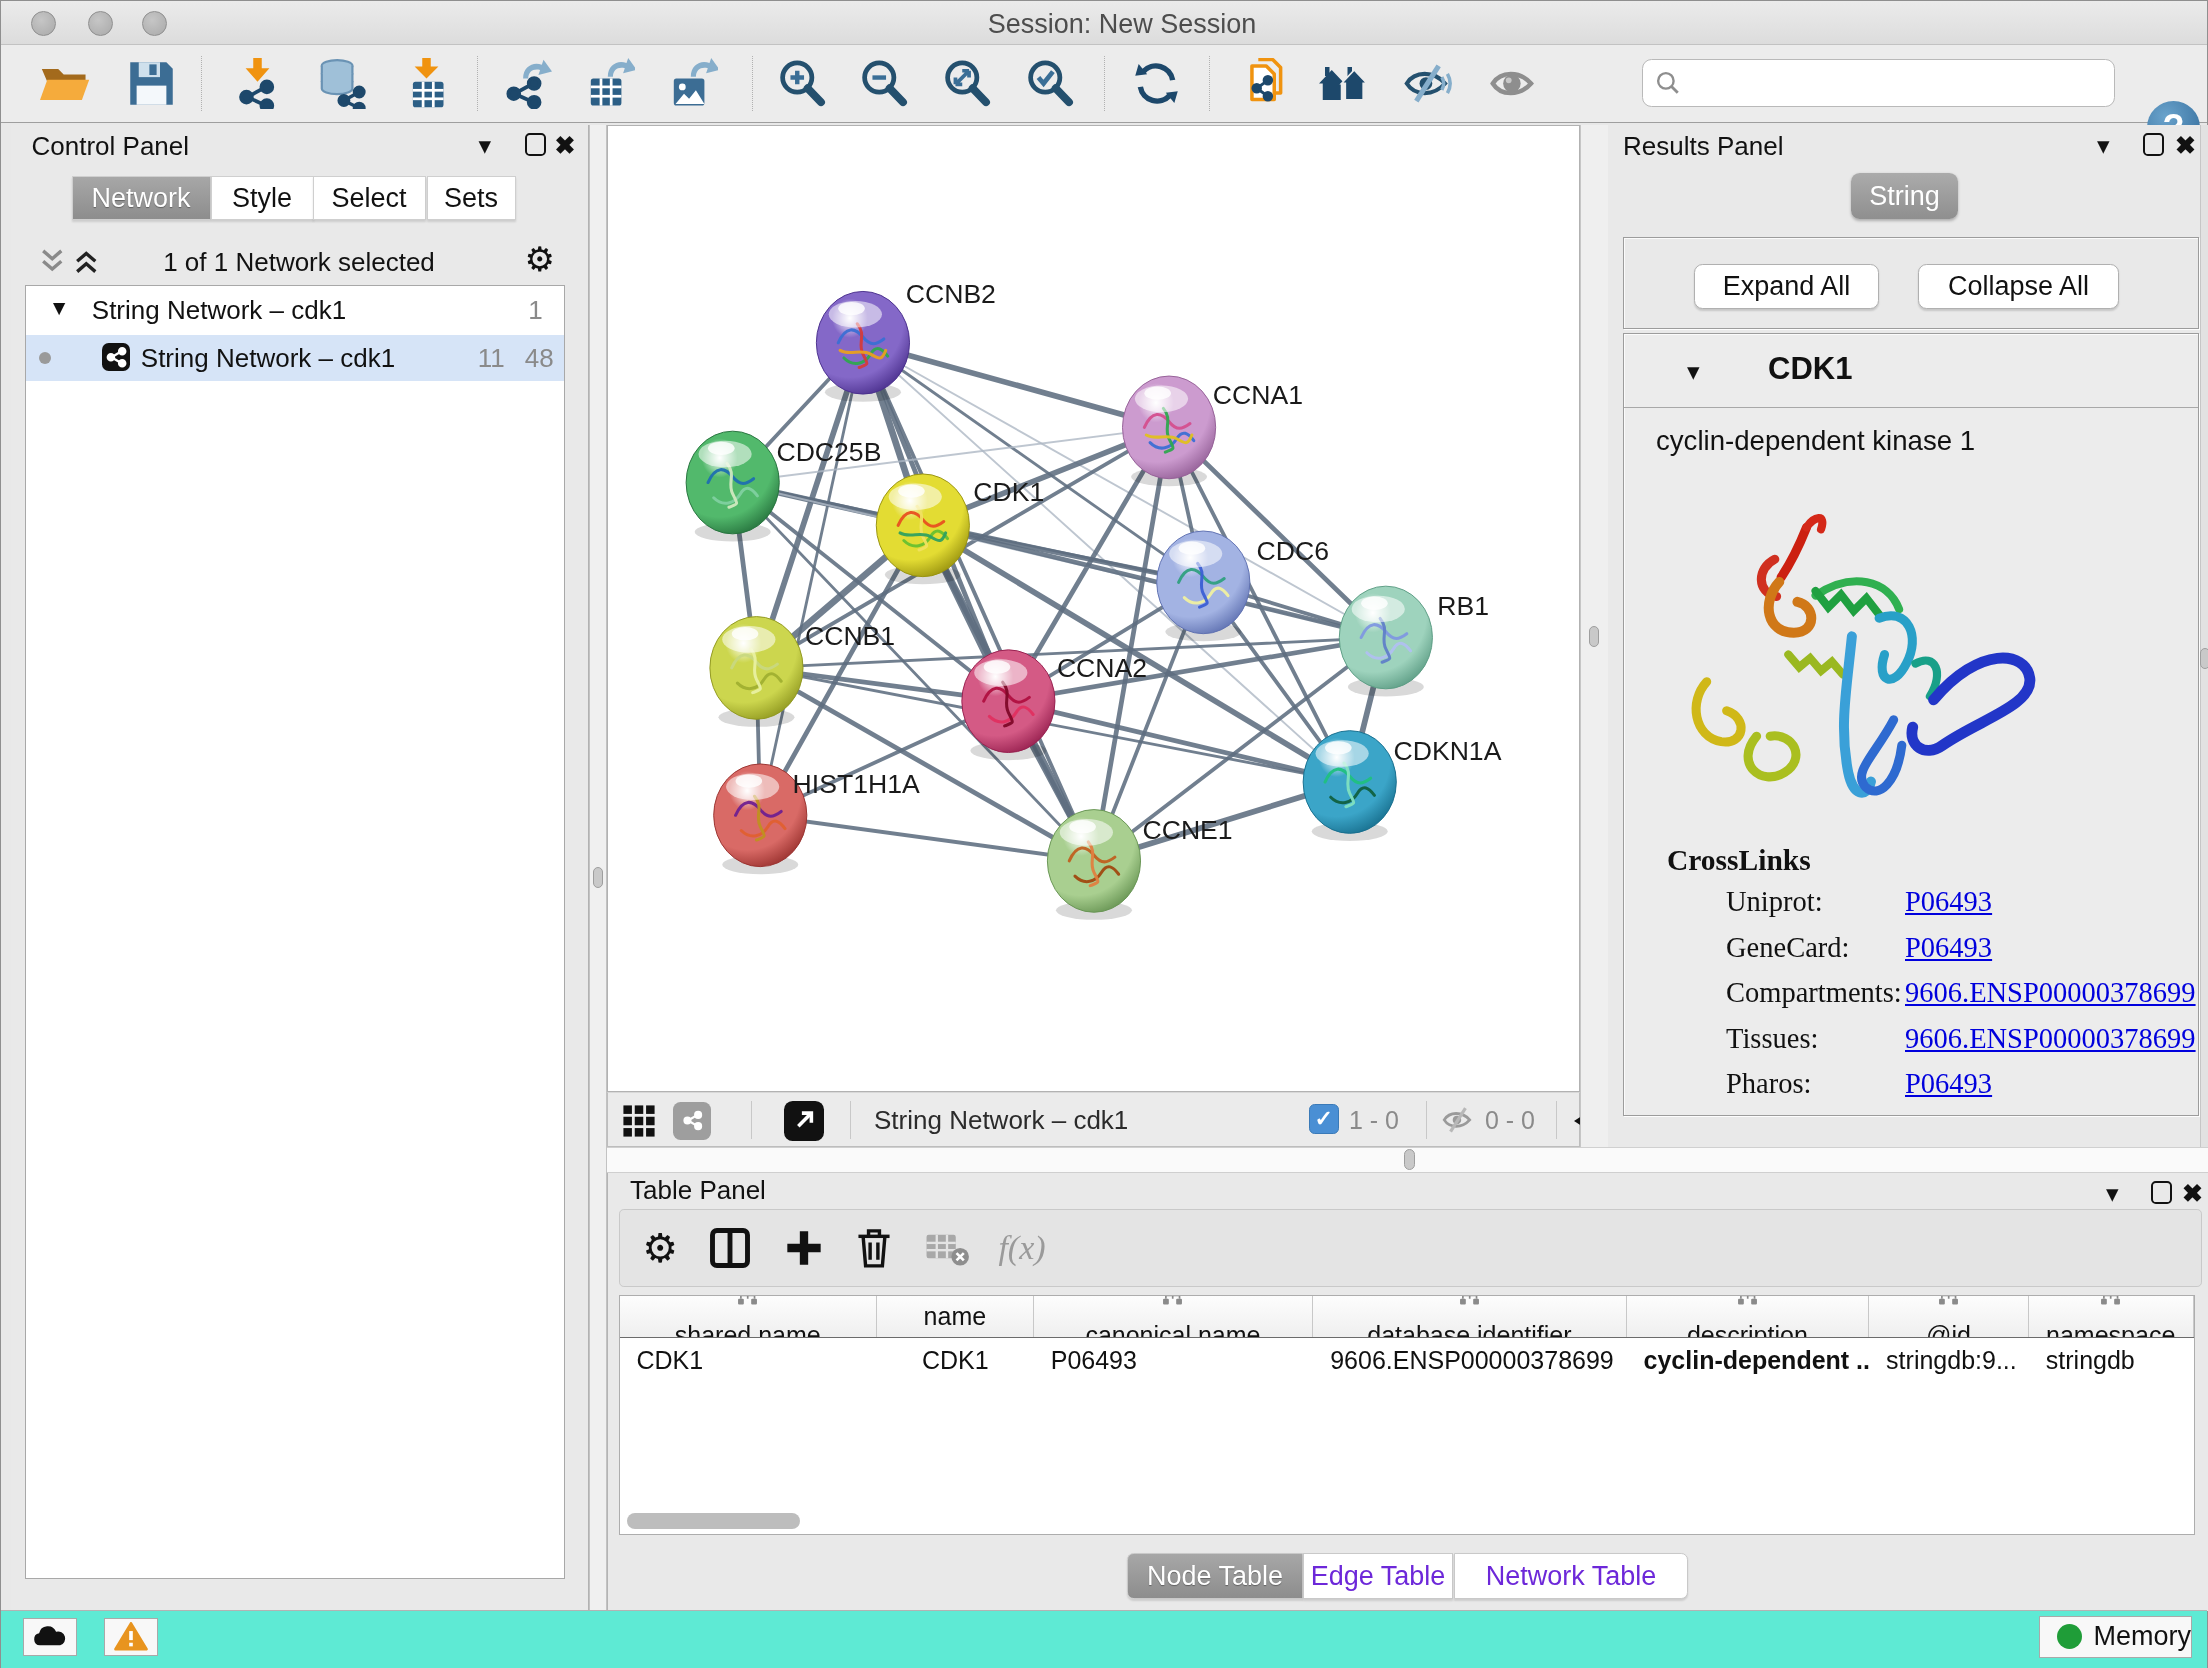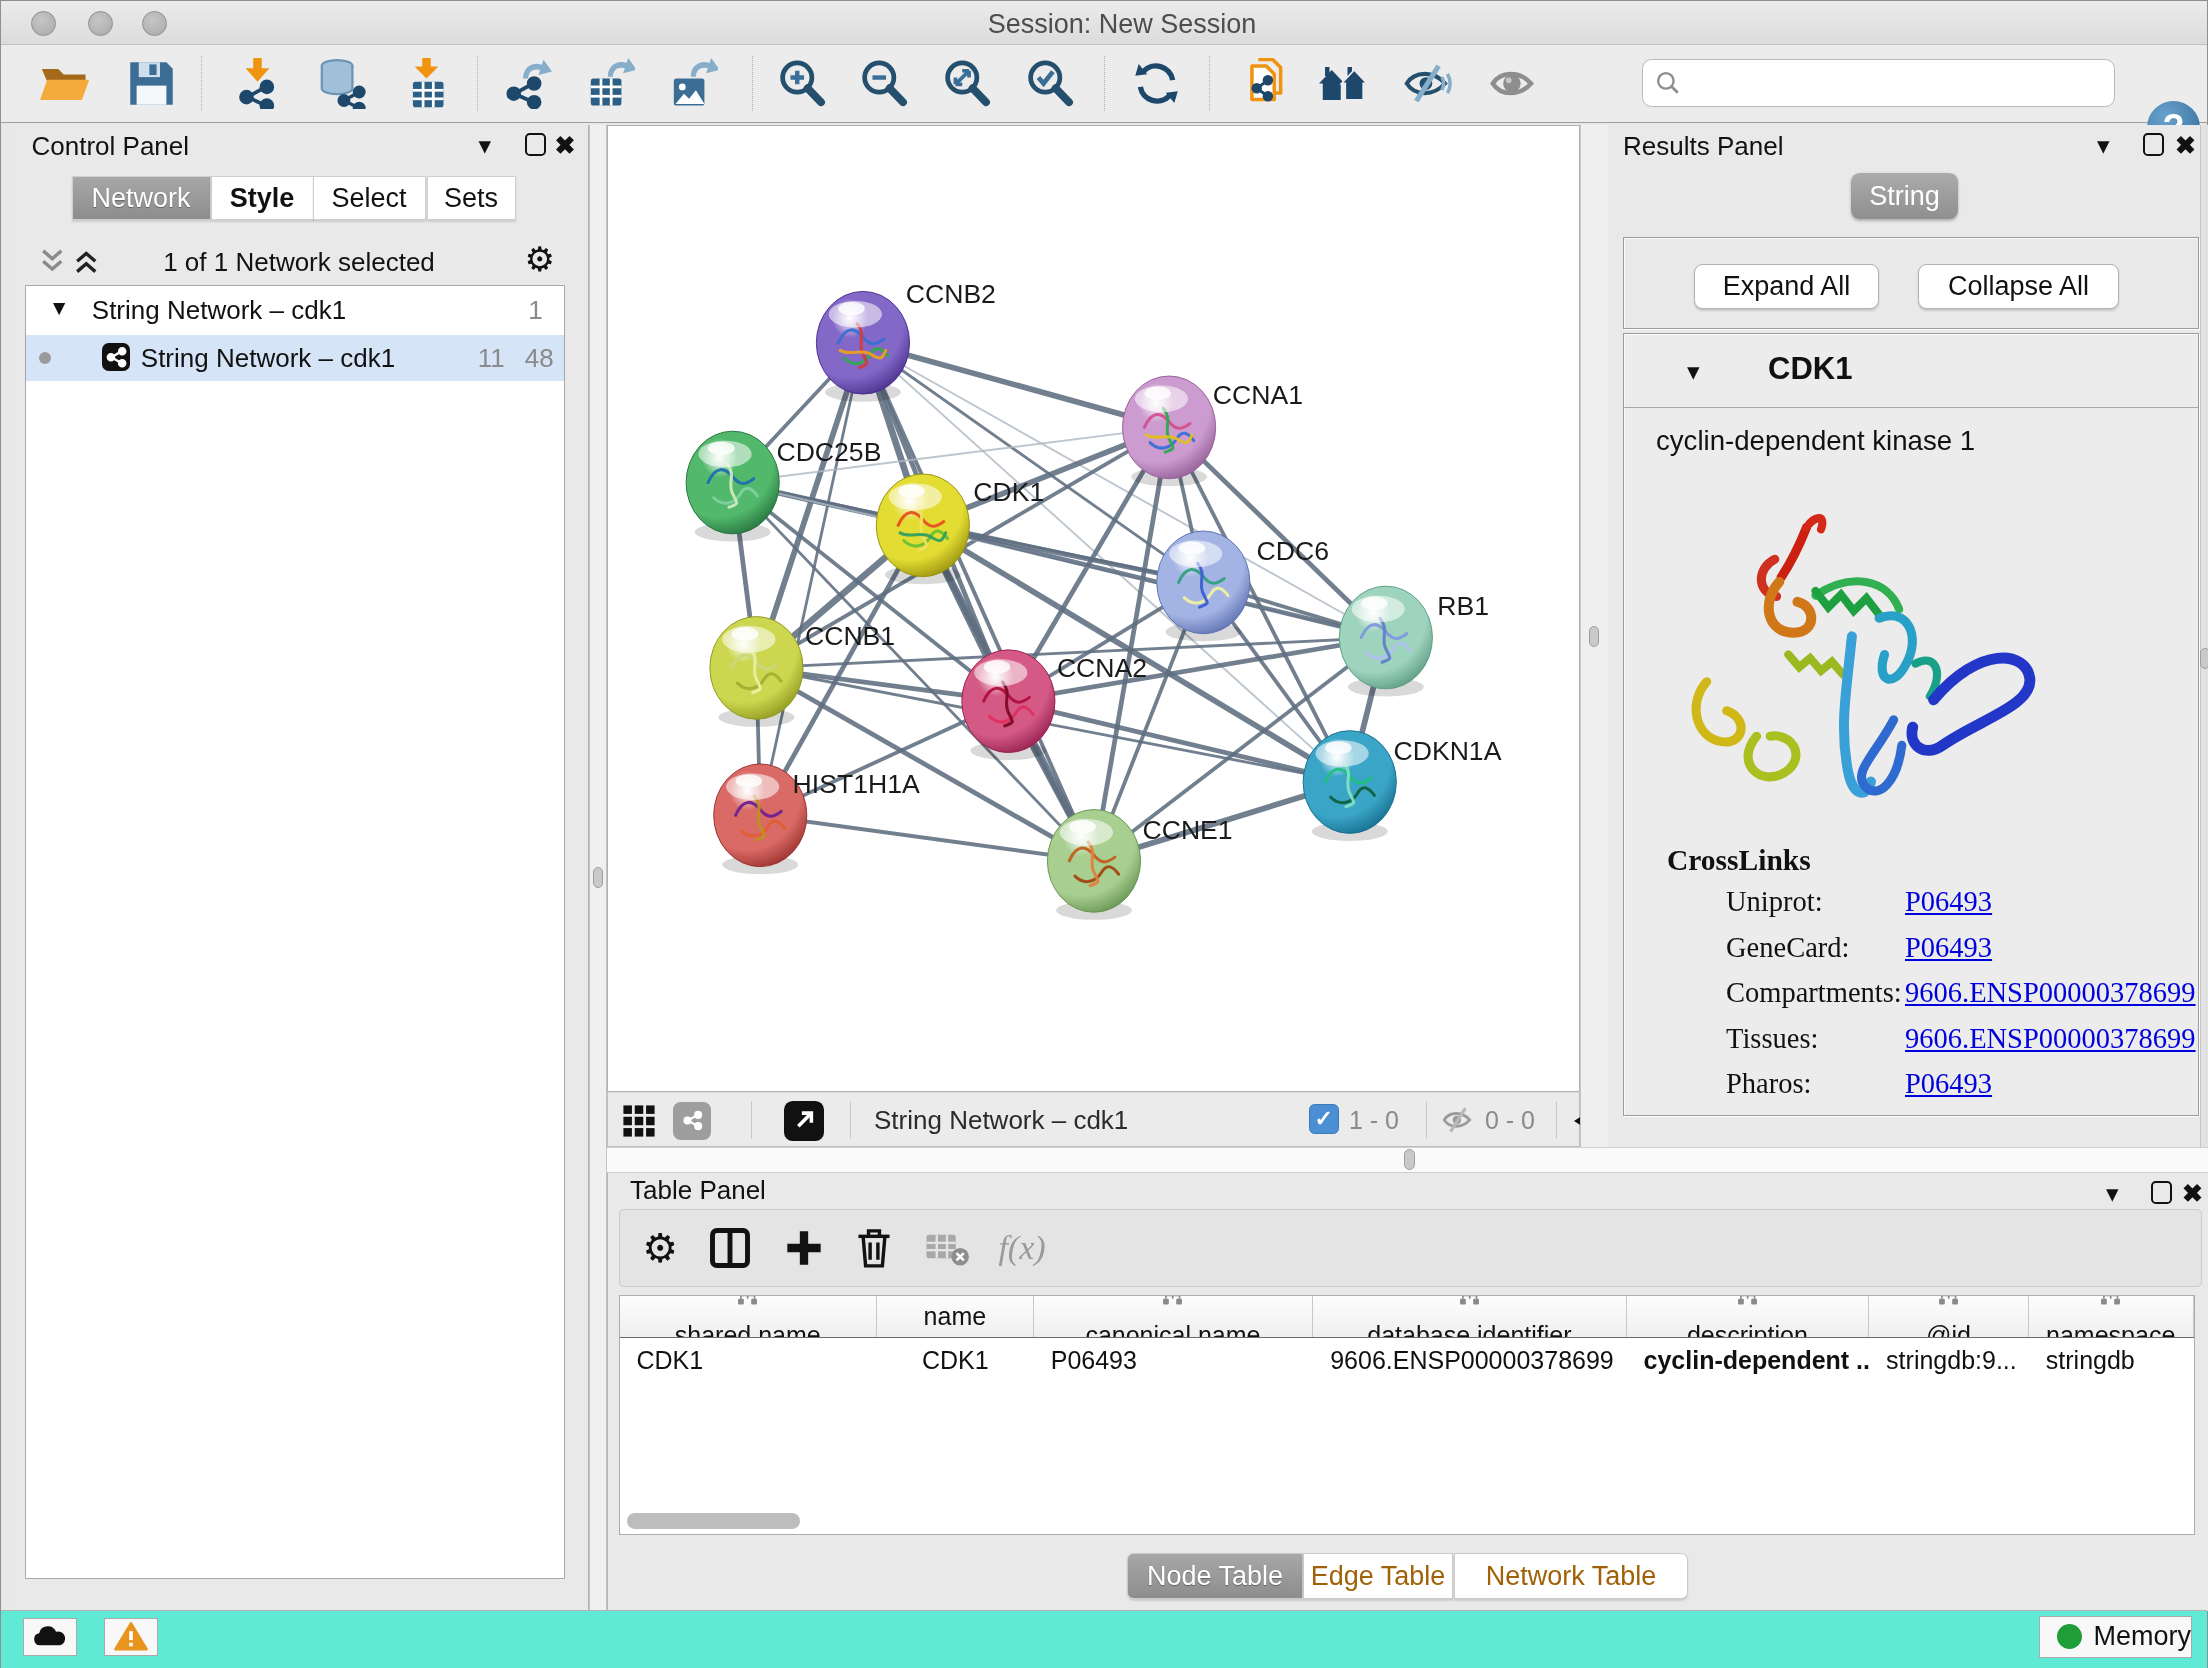--- a/index.html
+++ b/index.html
@@ -114,21 +114,21 @@
     background:linear-gradient(#fdfdfd,#efefef); border-bottom:1.9px solid #6b6b6b; }
   .th-cell { height:100%; border-right:1px solid #c8c8c8; display:flex; align-items:center; justify-content:center;
     gap:9.5px; font-size:25px; color:#111; overflow:hidden; white-space:nowrap;flex-direction:column; }
   .th-cell svg { width:21px; height:21px; flex:none; }
   #tp-row { position:absolute; left:0; top:44px; width:100%; height:40px; display:flex; }
   .td-cell { height:100%; font-size:25px; color:#111; padding-left:17px; display:flex; align-items:center;
     overflow:hidden; white-space:nowrap; }
   .td-cell.center { justify-content:center; padding-left:0; }
   #tp-hthumb { position:absolute; left:7.6px; bottom:4.8px; width:173px; height:16px; background:#bdbdbd; border-radius:8.6px; }
   .tp-tab { position:absolute; top:380px; height:46px; background:#fff; border:1px solid #c9c9c9;
-    font-size:27px; color:#a16207; display:flex; align-items:center; justify-content:center;
+    font-size:27px; color:#6d28d9; display:flex; align-items:center; justify-content:center;
     box-shadow:0 1.9px 1.9px rgba(0,0,0,.12); }
   .tp-tab.sel { background:linear-gradient(#a7a7a7,#8d8d8d); color:#fff; text-shadow:0 1px 1px rgba(0,0,0,.35); }
 
   
   #statusbar { position:absolute; left:0; top:1609px; width:100%; height:59px; background:#5eead4; border-top:1px solid #b3b3b3; }
   .sb-btn { position:absolute; top:6.7px; width:54px; height:38px; background:#f8f8f8; border:1.9px solid #a9a9a9;
     display:flex; align-items:center; justify-content:center; }
   #memory-btn { position:absolute; left:2038px; top:4.8px; width:153px; height:42px; background:#f8f8f8;
     border:1.9px solid #a9a9a9; display:flex; align-items:center; gap:11.4px; padding-left:17px; font-size:27px; color:#111; }
   #mem-dot { width:25px; height:25px; border-radius:50%; background:#1f9d38; flex:none; }
@@ -326,21 +326,21 @@
     <div id="helpbtn">?</div>
   </div>
 
   <div id="control-panel">
     <div id="cp-title" class="panel-title">Control Panel</div>
     <span class="ph-ico" style="left:468px; top:7.6px;">▾</span>
     <span class="floatbox" style="left:514px; top:7.6px;"></span>
     <span class="ph-ico" style="left:544px; top:7.6px; font-weight:bold;">✖</span>
 
     <div class="ctab sel" style="left:61px; width:139px;">Network</div>
-    <div class="ctab" style="left:200px; width:103px;font-weight:bold;">Style</div>
+    <div class="ctab" style="left:200px; width:103px;">Style</div>
     <div class="ctab" style="left:302px; width:113px;">Select</div>
     <div class="ctab" style="left:416px; width:89px;">Sets</div>
 
     <div id="cp-toolrow">
       <svg class="chev" style="left:27.6px" viewBox="0 0 22 22">
           <path d="M4 3l7 6 7-6M4 11l7 6 7-6" stroke="#8a8a8a" fill="none" stroke-width="2.6"></path>
         </svg>
       <svg class="chev" style="left:61px" viewBox="0 0 22 22">
           <path d="M4 19l7-6 7 6M4 11l7-6 7 6" stroke="#222" fill="none" stroke-width="2.6"></path>
         </svg>

